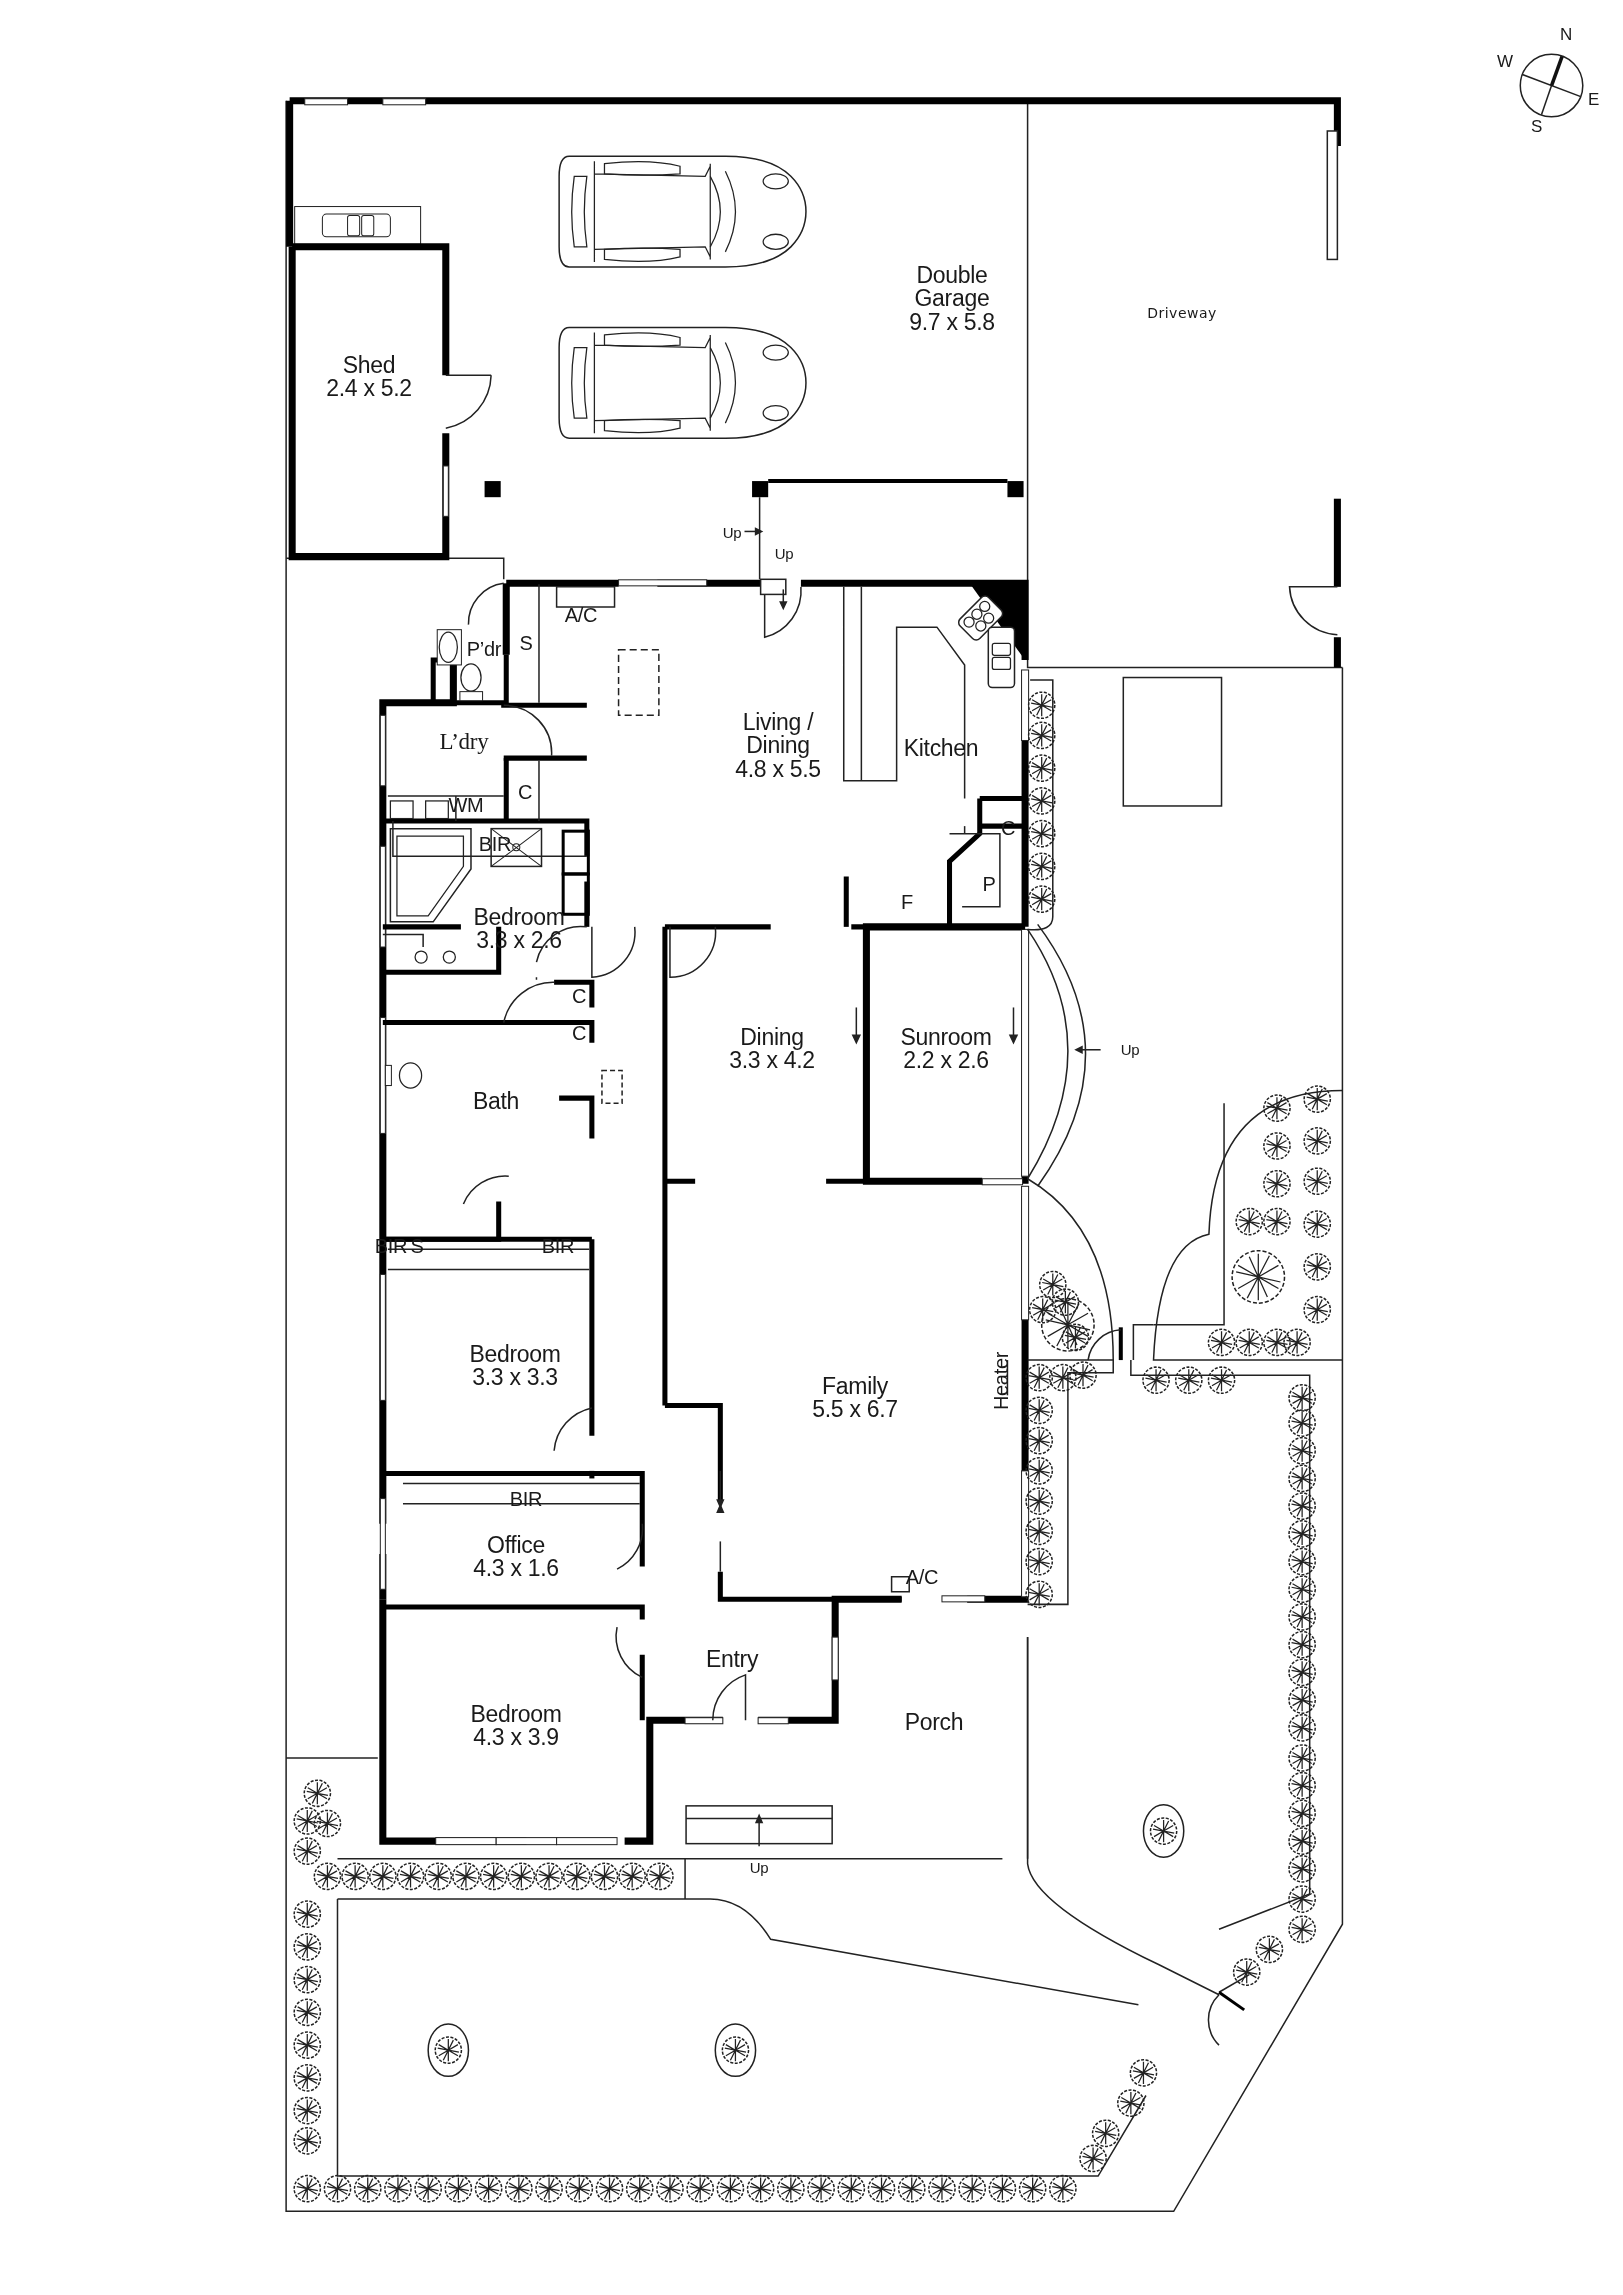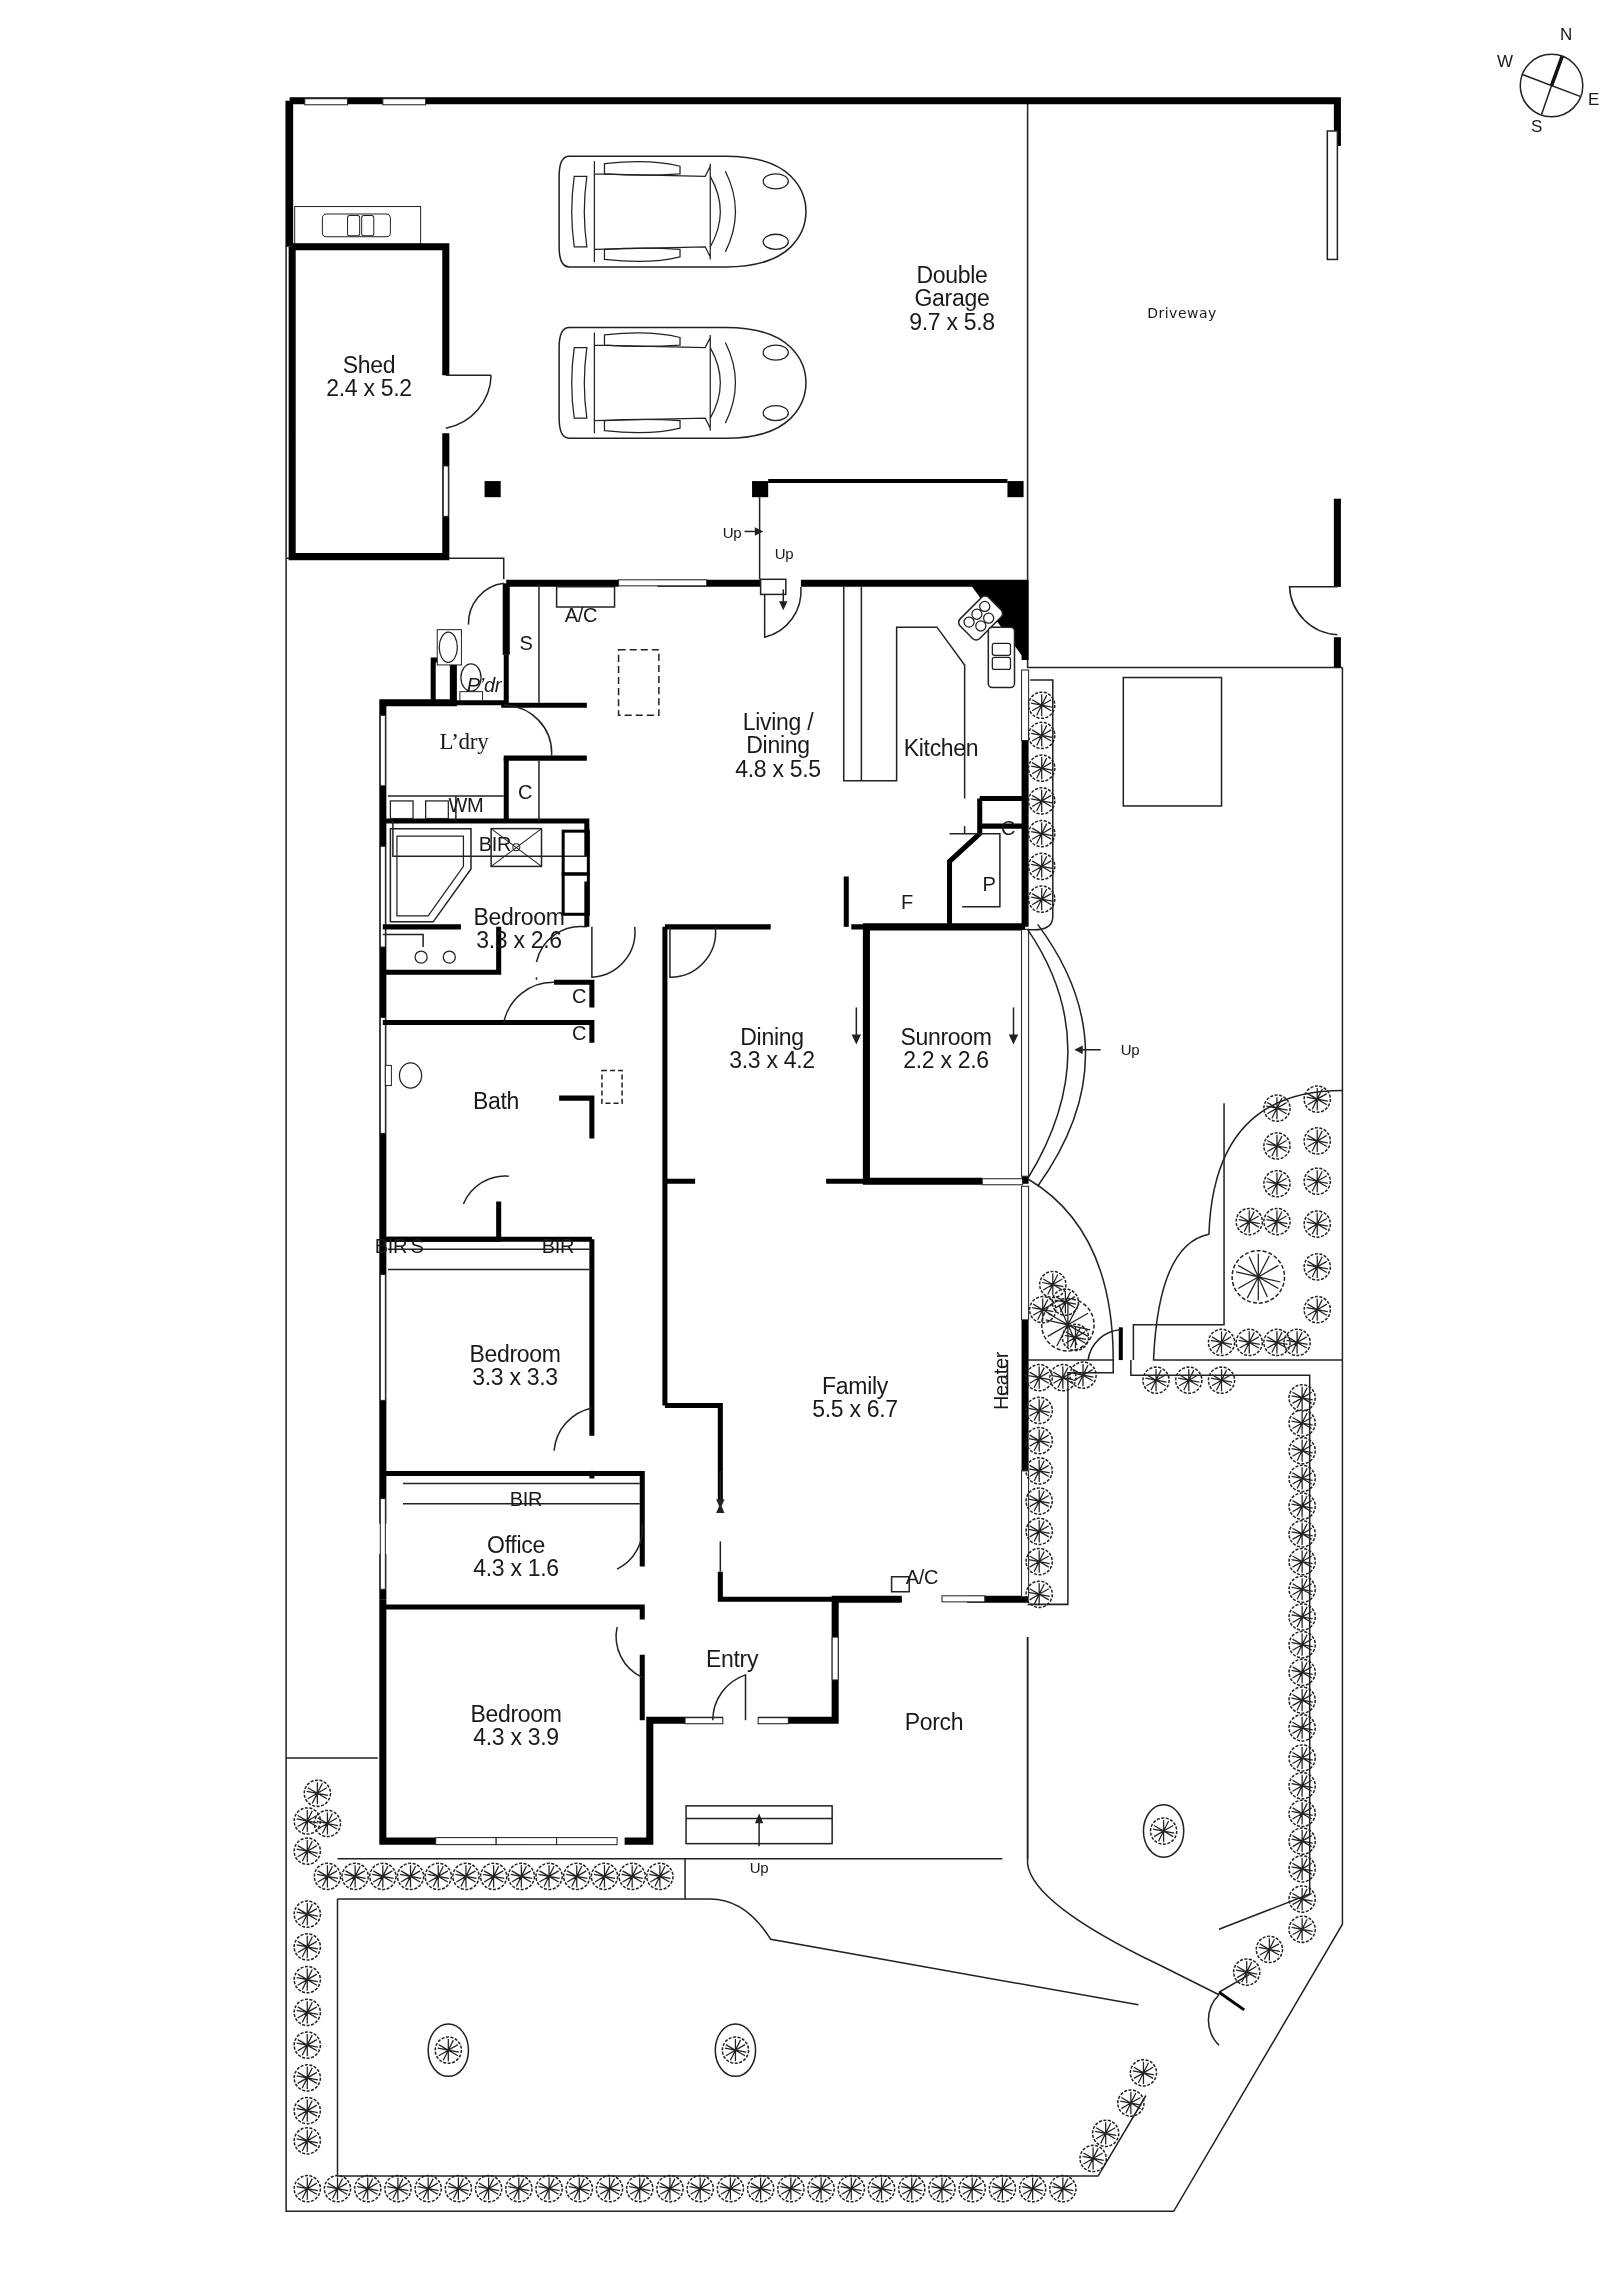--- a/index.html
+++ b/index.html
@@ -429,21 +429,21 @@
   <span class="name">Garage</span>
   <span class="dims">9.7 x 5.8</span>
 </div>
 <div class="lbl wide" style="left:1182px;top:313px;">
   <span class="name">Driveway</span>
 </div>
 <div class="lbl" style="left:369px;top:377px;">
   <span class="name">Shed</span>
   <span class="dims">2.4 x 5.2</span>
 </div>
-<div class="lbl small" style="left:484px;top:685px;font-style:italic;">
+<div class="lbl small" style="left:484px;top:649px;">
   <span class="name">P’dr</span>
 </div>
 <div class="lbl" style="left:464px;top:742px;font-family:Liberation Serif, serif;">
   <span class="name">L’dry</span>
 </div>
 <div class="lbl" style="left:778px;top:746px;">
   <span class="name">Living /</span>
   <span class="name">Dining</span>
   <span class="dims">4.8 x 5.5</span>
 </div>

